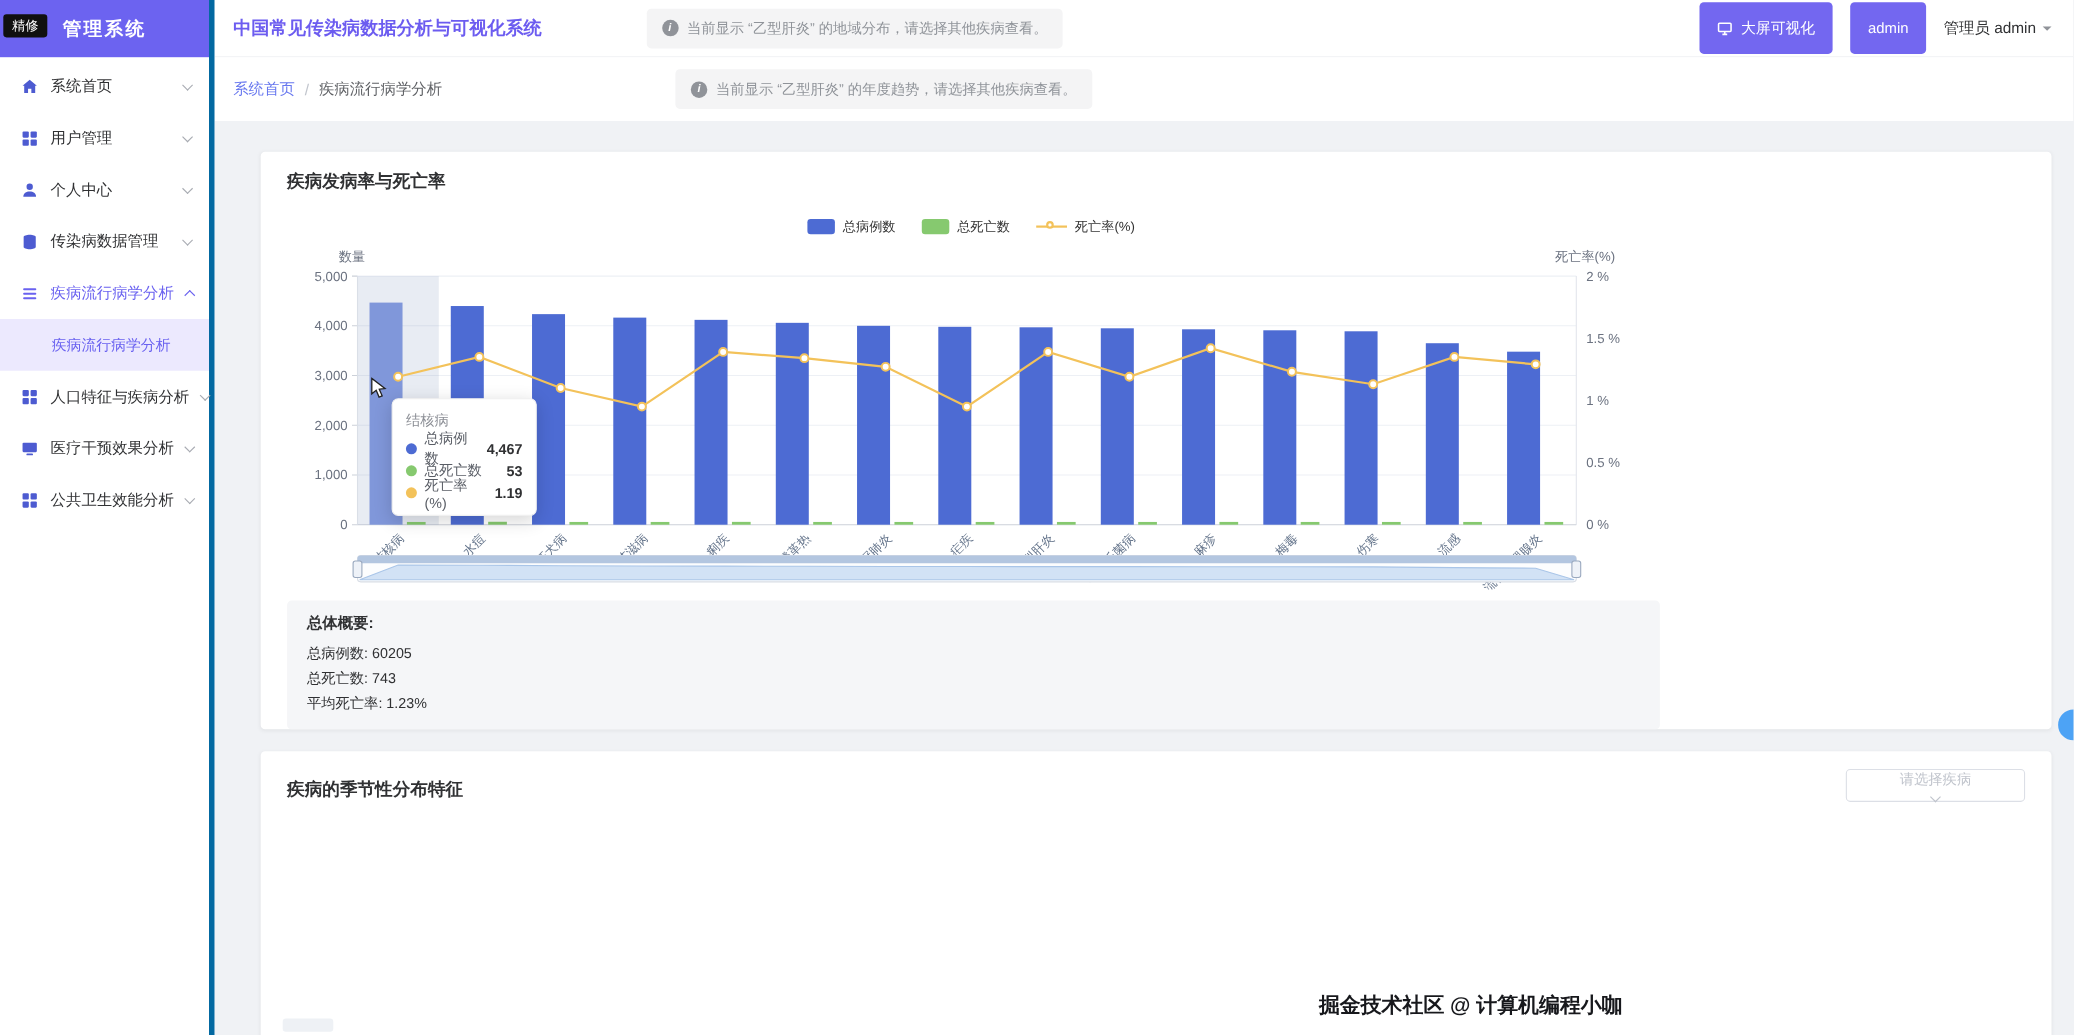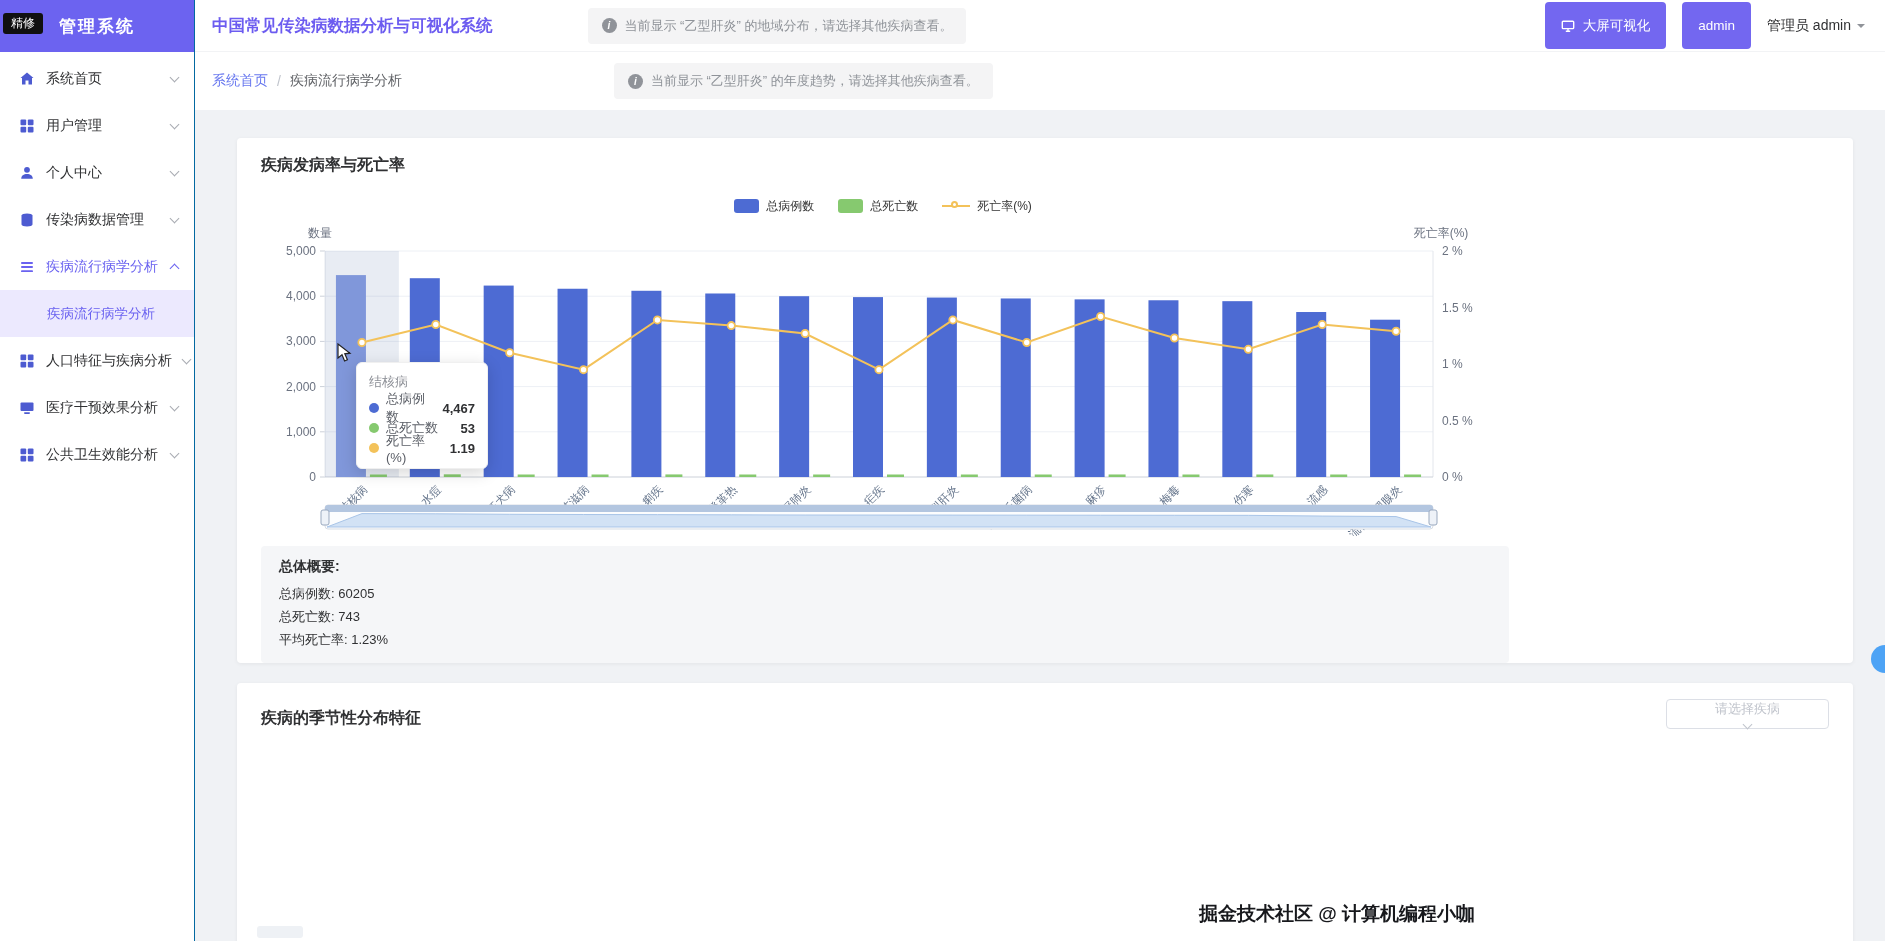--- a/index.html
+++ b/index.html
@@ -2,21 +2,21 @@
 <html><head>
 <meta charset="utf-8">
 <style>
   * { margin:0; padding:0; box-sizing:border-box; }
   html,body { width:1885px; height:941px; overflow:hidden; }
   body {
     font-family:"Liberation Sans","DejaVu Sans",sans-serif;
     background:#f0f2f5; display:flex; position:relative; color:#303133;
   }
   
-  .sidebar { flex:0 0 195px; width:195px; background:#fff; border-right:1px solid #0369a1; display:flex; flex-direction:column; z-index:2; }
+  .sidebar { flex:0 0 195px; width:195px; background:#fff; border-right:5px solid #0369a1; display:flex; flex-direction:column; z-index:2; }
   .brand { height:52px; background:#6c63f0; color:#fff; display:flex; align-items:center; justify-content:center; font-size:17px; font-weight:bold; letter-spacing:2px; }
   .menu { padding-top:3px; }
   .menu-item { height:47px; display:flex; align-items:center; gap:11px; padding:0 16px 0 19px; font-size:14px; color:#303133; cursor:pointer; }
   .menu-item .mi-label { flex:1; white-space:nowrap; }
   .menu-item svg { flex:0 0 16px; fill:#4d5bd1; }
   .menu-item.active { color:#6a62f0; }
   .menu-item.active svg { fill:#6a62f0; }
   .chev { width:7px; height:7px; border-right:1.5px solid #a8abb2; border-bottom:1.5px solid #a8abb2; transform:rotate(45deg); margin-top:-3px; flex:0 0 7px; }
   .chev.up { transform:rotate(225deg); margin-top:4px; border-color:#6a62f0; }
   .submenu-item { height:47px; display:flex; align-items:center; padding-left:47px; background:#ece9fe; color:#6a62f0; font-size:13.5px; cursor:pointer; }
@@ -32,21 +32,21 @@
   .btn-purple { background:#7367f0; color:#fff; border:none; border-radius:4px; height:47px; padding:0 16px; font-size:13.5px; display:flex; align-items:center; gap:8px; cursor:pointer; font-family:inherit; }
   .user-menu { display:flex; align-items:center; gap:6px; font-size:14px; color:#303133; cursor:pointer; }
   .caret { width:0; height:0; border:4px solid transparent; border-top-color:#909399; margin-top:4px; }
   .crumb-bar { height:58px; background:#fff; display:flex; align-items:center; padding:0 17px; }
   .breadcrumb { font-size:14px; display:flex; align-items:center; gap:9px; white-space:nowrap; }
   .crumb-link { color:#6777ef; cursor:pointer; }
   .crumb-sep { color:#c0c4cc; }
   .crumb-cur { color:#606266; }
   .crumb-bar .banner { margin-left:212px; }
   
-  .content { flex:1; padding:28px 32px 0 42px; overflow:hidden; }
+  .content { flex:1; padding:28px 20px 0 42px; overflow:hidden; }
   .card { background:#fff; border-radius:4px; box-shadow:0 1px 4px rgba(0,0,0,.06); }
   .card1 { height:525px; }
   .card-head { padding:17px 24px 0; font-size:16px; color:#303133; font-weight:600; }
   #chart-legend { margin-top:20px; margin-left:36px; width:1220px; height:20px; display:flex; justify-content:center; align-items:center; gap:24px; font-size:12px; color:#333; }
   .lg-item { display:inline-flex; align-items:center; gap:7px; cursor:pointer; }
   .lg-swatch { width:25px; height:14px; border-radius:3px; display:inline-block; }
   .lg-line { width:28px; height:14px; position:relative; display:inline-block; }
   .lg-ln { position:absolute; left:0; right:0; top:6px; height:2px; }
   .lg-cr { position:absolute; left:9px; top:2px; width:7px; height:7px; border:2px solid; border-radius:50%; background:#fff; }
   #chart-svg { display:block; margin-left:36px; margin-top:8px; }

